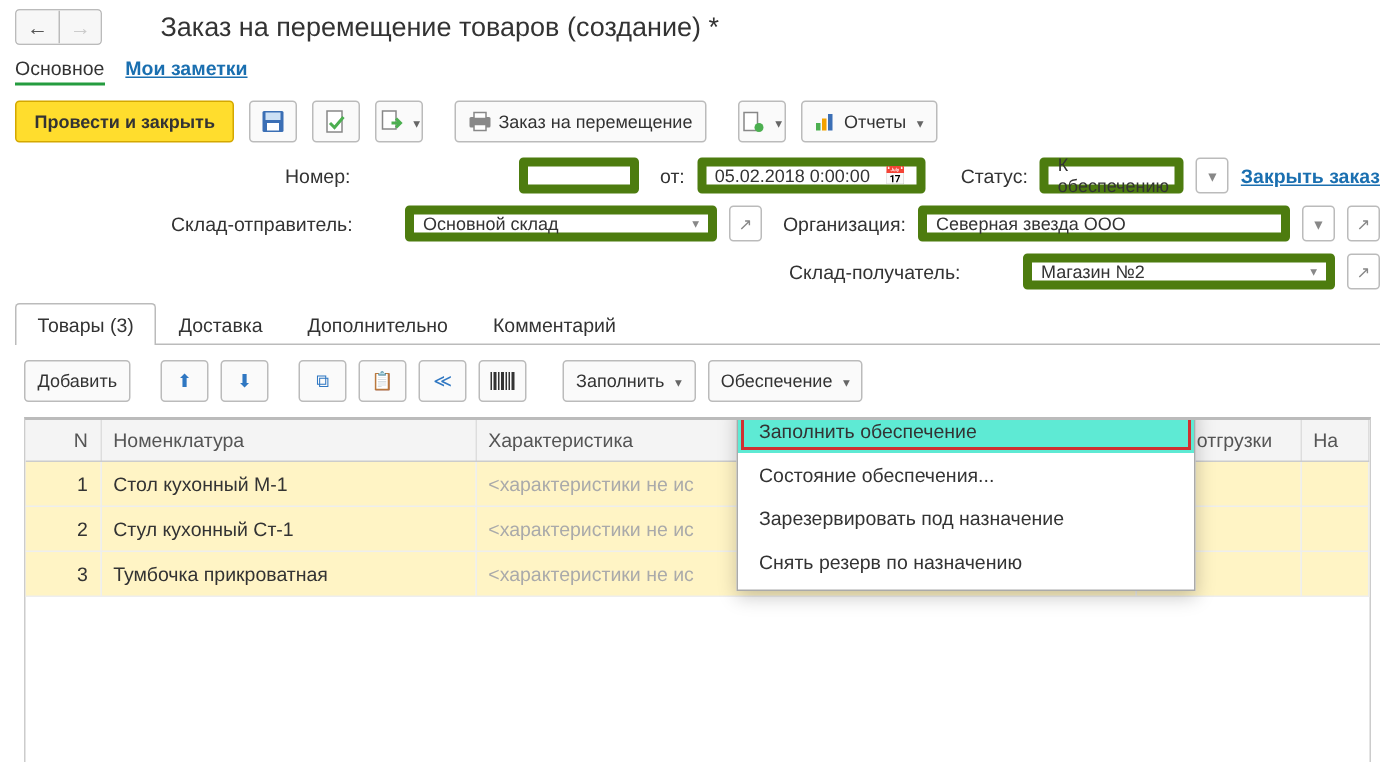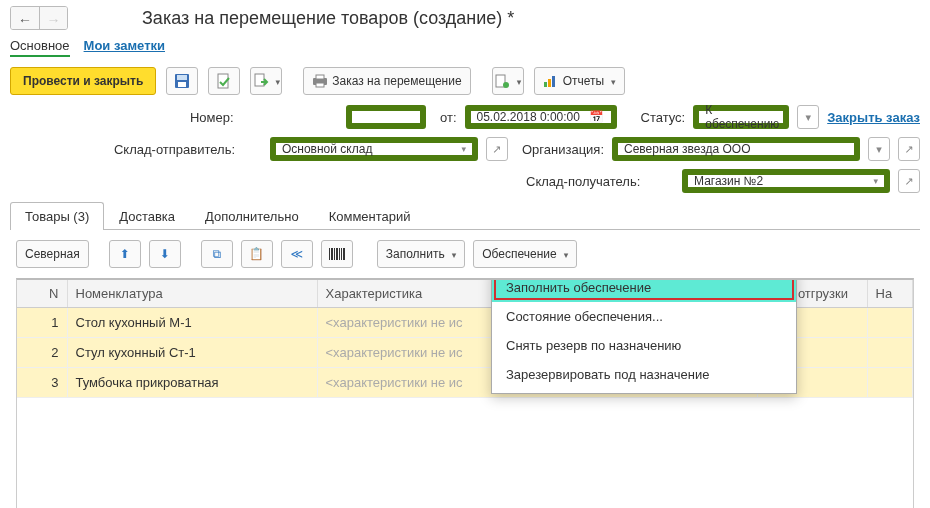--- a/index.html
+++ b/index.html
@@ -31,21 +31,21 @@
     background: #f7f7f7;
     cursor: pointer;
     font-size: 14px;
     color: #555;
   }
   .nav-btn + .nav-btn { border-left: 1px solid #bbb; }
   .title {
     font-size: 18px;
     font-weight: normal;
     color: #333;
-    margin-left: 64px;
+    margin-left: 29px;
   }
 
   .nav-tabs {
     padding: 0 10px 4px;
     display: flex;
     gap: 14px;
     font-size: 13px;
   }
   .nav-tab { color: #333; padding: 2px 0; cursor: pointer; }
   .nav-tab.active { border-bottom: 2px solid #259c3f; }
@@ -310,21 +310,21 @@
 </div>
 
 <div class="tabstrip">
   <div class="tab active">Товары (3)</div>
   <div class="tab">Доставка</div>
   <div class="tab">Дополнительно</div>
   <div class="tab">Комментарий</div>
 </div>
 
 <div class="table-toolbar">
-  <div class="btn">Северная</div>
+  <div class="btn">Добавить</div>
   <div style="width:4px"></div>
   <div class="btn icon-only">
       <span style="color:#2f77c2">⬆</span>
     </div>
   <div class="btn icon-only">
       <span style="color:#2f77c2">⬇</span>
     </div>
   <div style="width:4px"></div>
   <div class="btn icon-only">
       <span style="color:#2f77c2">⧉</span>
@@ -390,16 +390,16 @@
         <td></td>
           <td></td>
       </tr>
     </tbody>
   </table>
   <div class="table-filler"></div>
 
   <div class="menu">
     <div class="menu-item hl">Заполнить обеспечение</div>
     <div class="menu-item">Состояние обеспечения...</div>
+    <div class="menu-item">Зарезервировать под назначение</div>
     <div class="menu-item">Снять резерв по назначению</div>
-    <div class="menu-item">Зарезервировать под назначение</div>
   </div>
 </div>
 
 </body></html>

